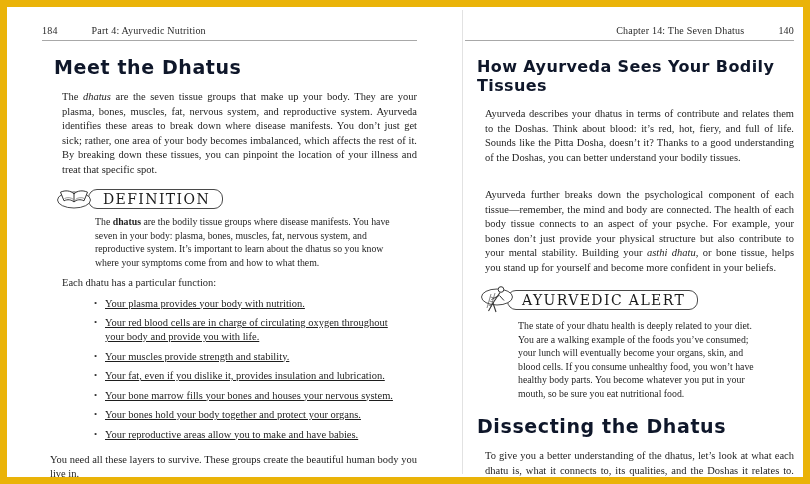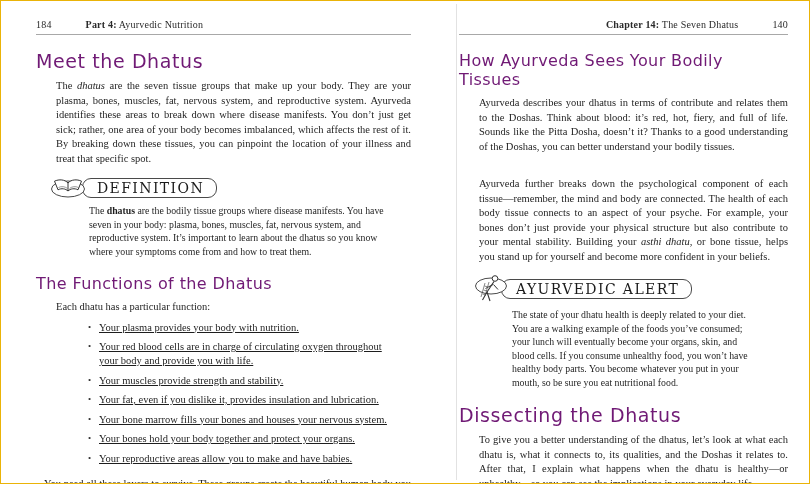--- a/index.html
+++ b/index.html
@@ -1,20 +1,20 @@
 <!DOCTYPE html>
 <html><head>
 <meta charset="utf-8">
 <style>
   html,body{margin:0;padding:0;background:#fff;}
   .sheet{
     position:relative;
     width:810px;height:484px;
     box-sizing:border-box;
-    border:1px solid #eab308;
+    border:7px solid #eab308;
     background:#ffffff;
     overflow:hidden;
     font-family:"Liberation Serif", serif;
     color:#1e1e1e;
   }
   .gutter-rule{
     position:absolute;top:3px;bottom:3px;left:455px;
     width:1px;background:#e2e2e2;
   }
   .page{position:absolute;top:18px;}
@@ -24,27 +24,27 @@
   
   .running-head{
     display:flex;align-items:baseline;
     font-size:10px;letter-spacing:.2px;color:#2a2a2a;
     height:13px;
   }
   .running-head .folio{font-size:10px;}
   .running-head.left .folio{margin-right:34px;}
   .running-head.right{justify-content:flex-end;}
   .running-head.right .folio{margin-left:34px;}
-  .running-head b{font-weight:bold;}
+  .running-head b{font-weight:normal;}
   .head-rule{border:none;border-top:1px solid #a8a8a8;margin:2px 0 0 0;}
 
   
   h1,h2{
     font-family:"DejaVu Sans", sans-serif;
-    color:#701a75;margin:0;font-weight:normal;
+    color:#0f172a;margin:12px;font-weight:bold;
   }
   h1{font-size:19px;letter-spacing:.6px;margin-top:15px;}
   h2{font-size:16px;letter-spacing:.4px;margin-top:16px;}
 
   
   .body-text{
     font-size:10.5px;line-height:14.5px;
     text-align:justify;
     margin:7px 0 0 20px;
   }
@@ -110,24 +110,23 @@
         <span class="callout-icon">
           <svg width="38" height="24" viewBox="0 0 38 24">
             <ellipse cx="18" cy="13" rx="16.5" ry="8" fill="#fff" stroke="#4a4a4a" stroke-width="1"></ellipse>
             <path d="M18 7 C15 3.5 9 3 4.5 5.2 L8 13.8 C11.5 12 15.5 12.6 18 15 C20.5 12.6 24.5 12 28 13.8 L31.5 5.2 C27 3 21 3.5 18 7 Z" fill="#fff" stroke="#333" stroke-width="1"></path>
             <path d="M18 7 L18 15" stroke="#333" stroke-width="1" fill="none"></path>
             <path d="M8.5 11.5 C11.5 10 15 10.5 17.4 12.4 M28.5 11.5 C25.5 10 22 10.5 19.6 12.4" stroke="#555" stroke-width="0.6" fill="none"></path>
           </svg>
         </span>
         <span class="callout-pill">DEFINITION</span>
       </div>
-      <p class="callout-text"><span>The </span><span class="dterm">dhatus</span><span> are the bodily tissue groups where disease manifests. You have seven in your body: plasma, bones, muscles, fat, nervous system, and reproductive system. It’s important to learn about the dhatus so you know where your symptoms come from and how to treat them.</span></p>
+      <p class="callout-text"><span>The </span><span class="dterm">dhatus</span><span> are the bodily tissue groups where disease manifests. You have seven in your body: plasma, bones, muscles, fat, nervous system, and reproductive system. It’s important to learn about the dhatus so you know where your symptoms come from and how to what them.</span></p>
     </div>
 
-    <h2>The Functions of the Dhatus</h2>
 
     <p class="body-text">Each dhatu has a particular function:</p>
 
     <ul class="bullets">
       <li>Your plasma provides your body with nutrition.</li>
       <li>Your red blood cells are in charge of circulating oxygen throughout your body and provide you with life.</li>
       <li>Your muscles provide strength and stability.</li>
       <li>Your fat, even if you dislike it, provides insulation and lubrication.</li>
       <li>Your bone marrow fills your bones and houses your nervous system.</li>
       <li>Your bones hold your body together and protect your organs.</li>

